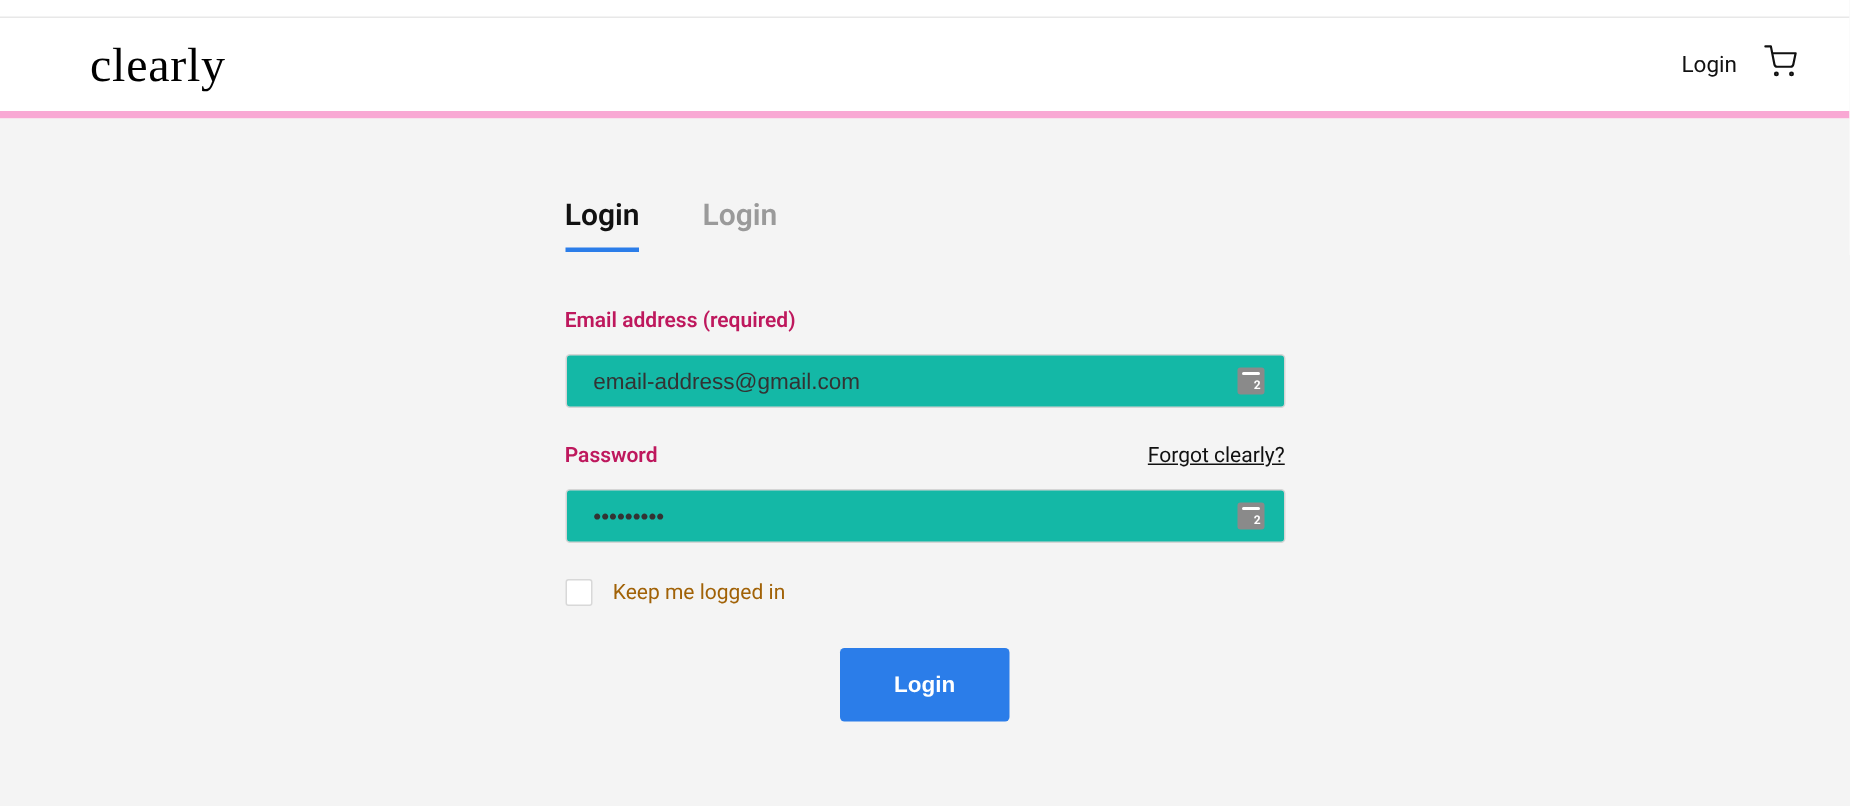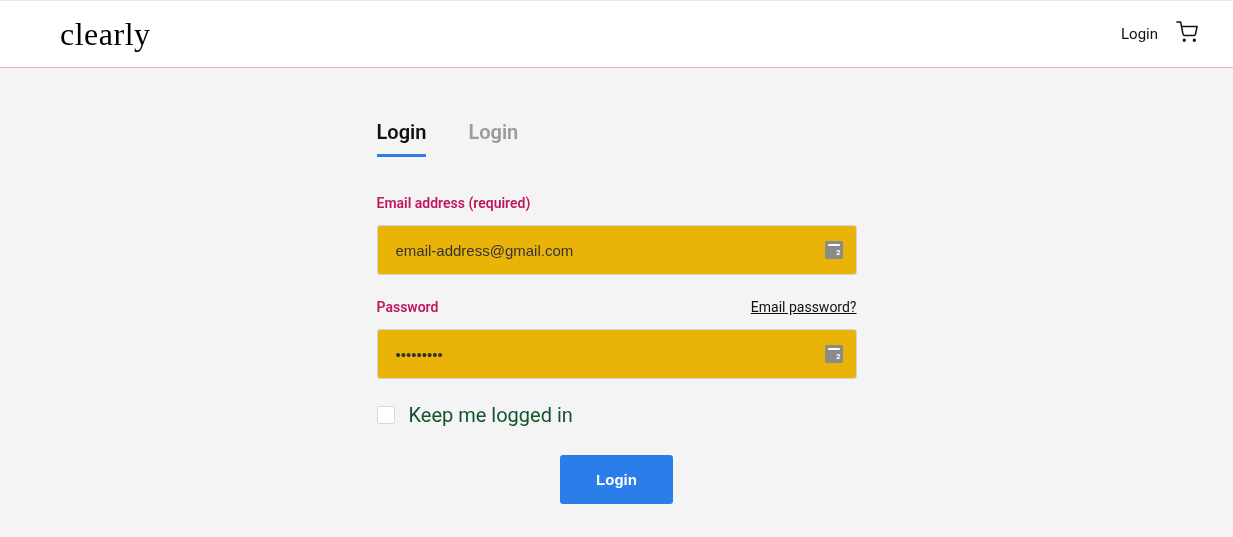--- a/index.html
+++ b/index.html
@@ -11,22 +11,23 @@
       height: 537px;
       overflow: hidden;
     }
     .header {
       display: flex;
       align-items: center;
       justify-content: space-between;
       height: 68px;
       padding: 0 35px 0 60px;
       border-top: 1px solid #e8e8e8;
-      border-bottom: 1px solid #f9a8d4;
-      background: #fff;
+      border-bottom: 5px solid #f9a8d4;
+      background: #fff;
+      margin-top: 11px;
     }
     .logo {
       font-family: Georgia, "Times New Roman", serif;
       font-size: 32px;
       letter-spacing: 0.5px;
       color: #000;
       font-weight: 400;
     }
     .header-right {
       display: flex;
@@ -85,25 +86,25 @@
       color: #111;
       text-decoration: underline;
       cursor: pointer;
     }
     .input-wrap {
       position: relative;
       margin-bottom: 24px;
     }
     .text-input {
       width: 100%;
-      height: 50px;
+      height: 36px;
       padding: 0 48px 0 18px;
       font-size: 15px;
       color: #333;
-      background: #eab308;
+      background: #14b8a6;
       border: 1px solid #d5d5d5;
       border-radius: 3px;
       outline: none;
     }
     .text-input::placeholder { color: #666; }
     .pw-manager-icon {
       position: absolute;
       right: 14px;
       top: 50%;
       transform: translateY(-50%);
@@ -143,22 +144,22 @@
     }
     .checkbox {
       width: 18px;
       height: 18px;
       border: 1px solid #d8d8d8;
       border-radius: 2px;
       background: #fff;
       cursor: pointer;
     }
     .checkbox-label {
-      font-size: 20px;
-      color: #14532d;
+      font-size: 14px;
+      color: #a16207;
     }
     .submit-row {
       display: flex;
       justify-content: center;
     }
     .submit-btn {
       background: #2b7de9;
       color: #fff;
       border: none;
       font-size: 15px;
@@ -194,21 +195,21 @@
     </div>
 
     <label class="field-label">Email address (required)</label>
     <div class="input-wrap">
       <input type="text" class="text-input" value="email-address@gmail.com" style="">
       <span class="pw-manager-icon"></span>
     </div>
 
     <div class="label-row">
       <label class="field-label">Password</label>
-      <a class="forgot-link">Email password?</a>
+      <a class="forgot-link">Forgot clearly?</a>
     </div>
     <div class="input-wrap">
       <input type="text" class="text-input" value="•••••••••" style="">
       <span class="pw-manager-icon"></span>
     </div>
 
     <div class="checkbox-row">
       <div class="checkbox"></div>
       <span class="checkbox-label">Keep me logged in</span>
     </div>

